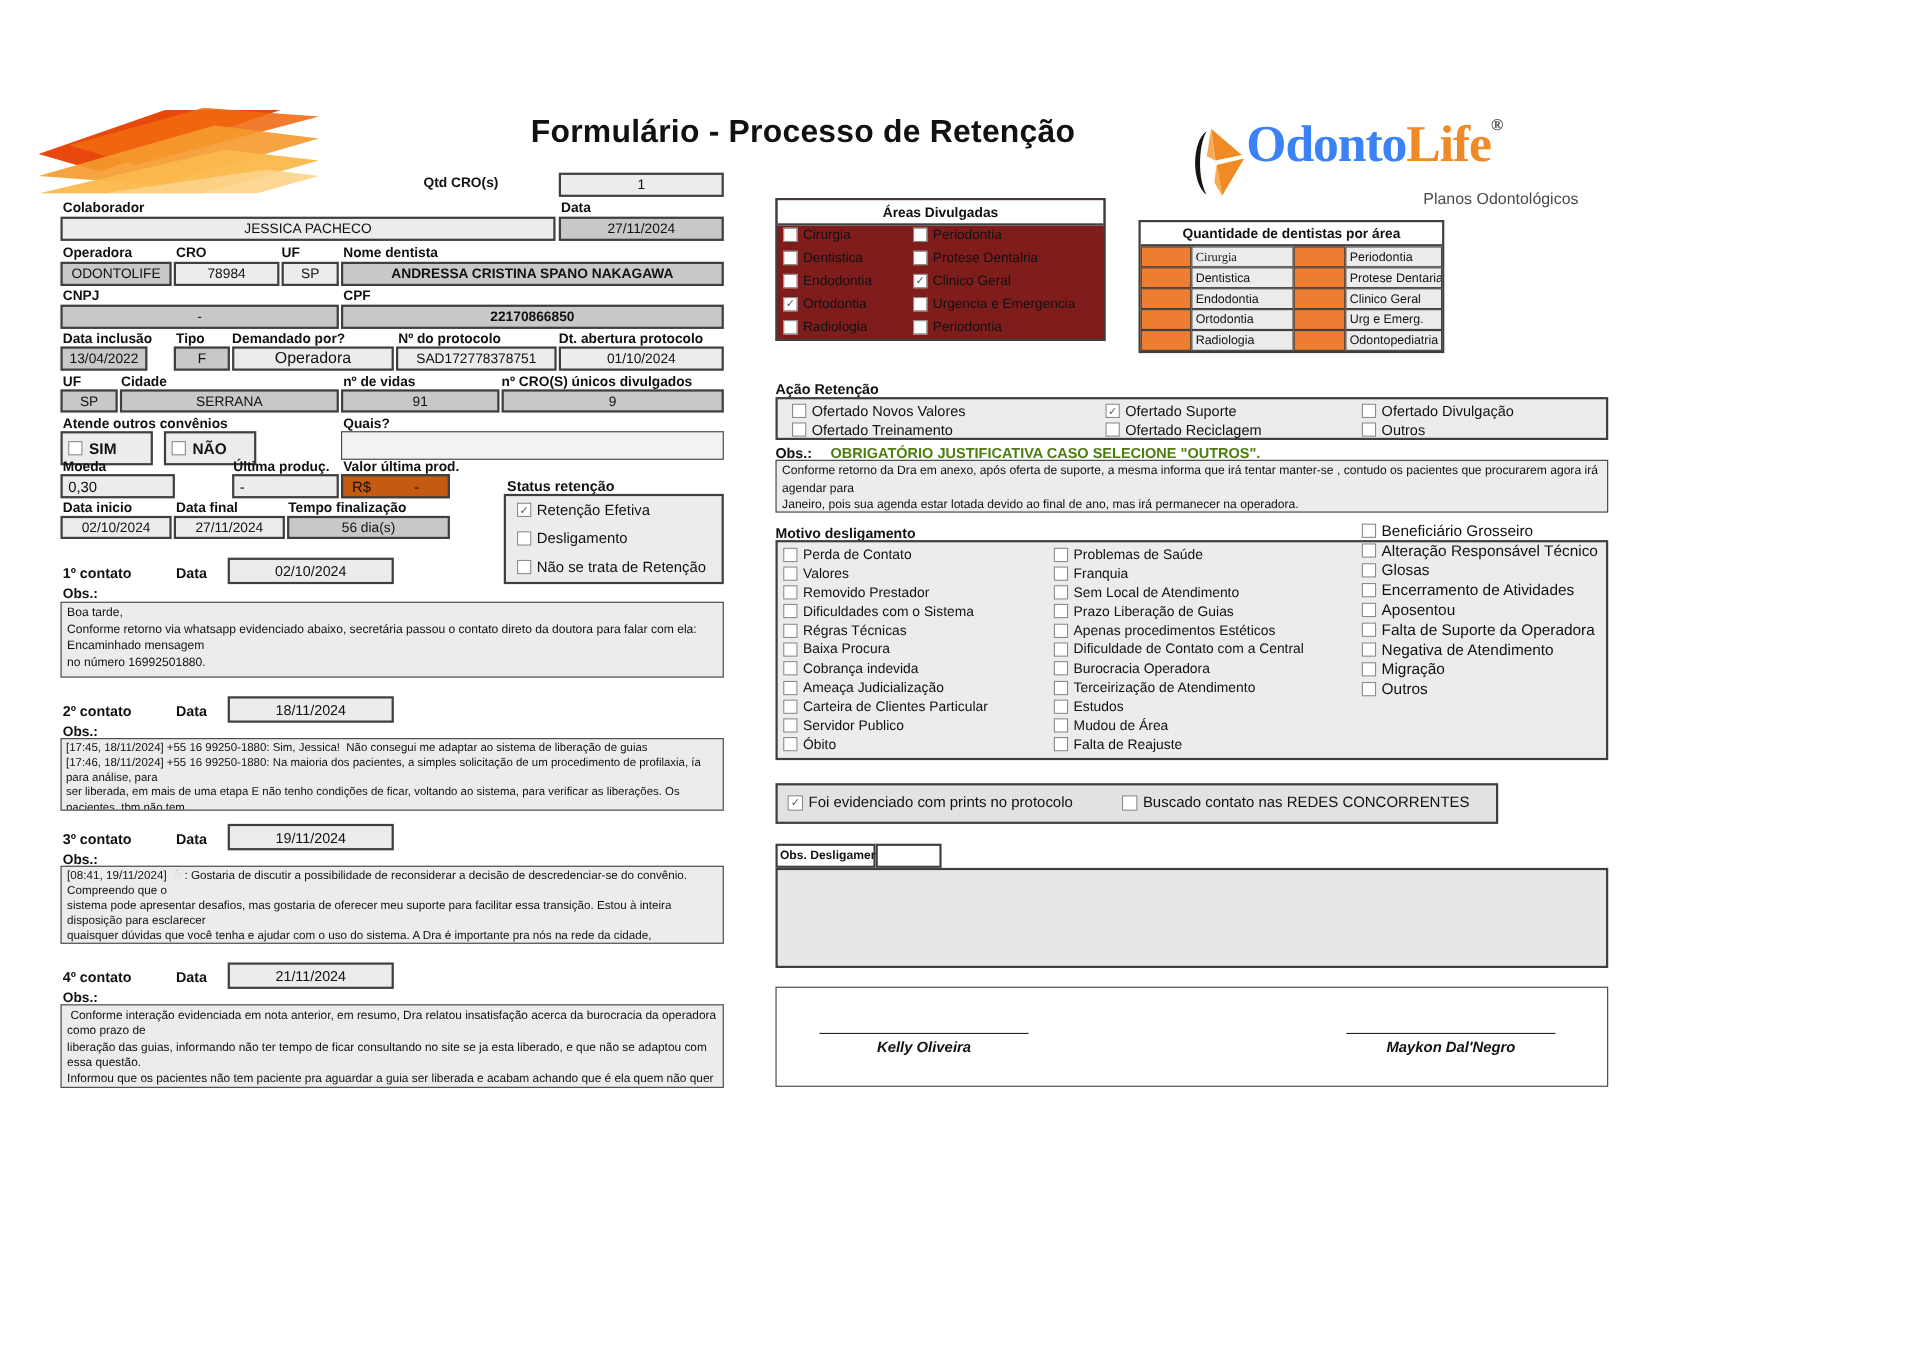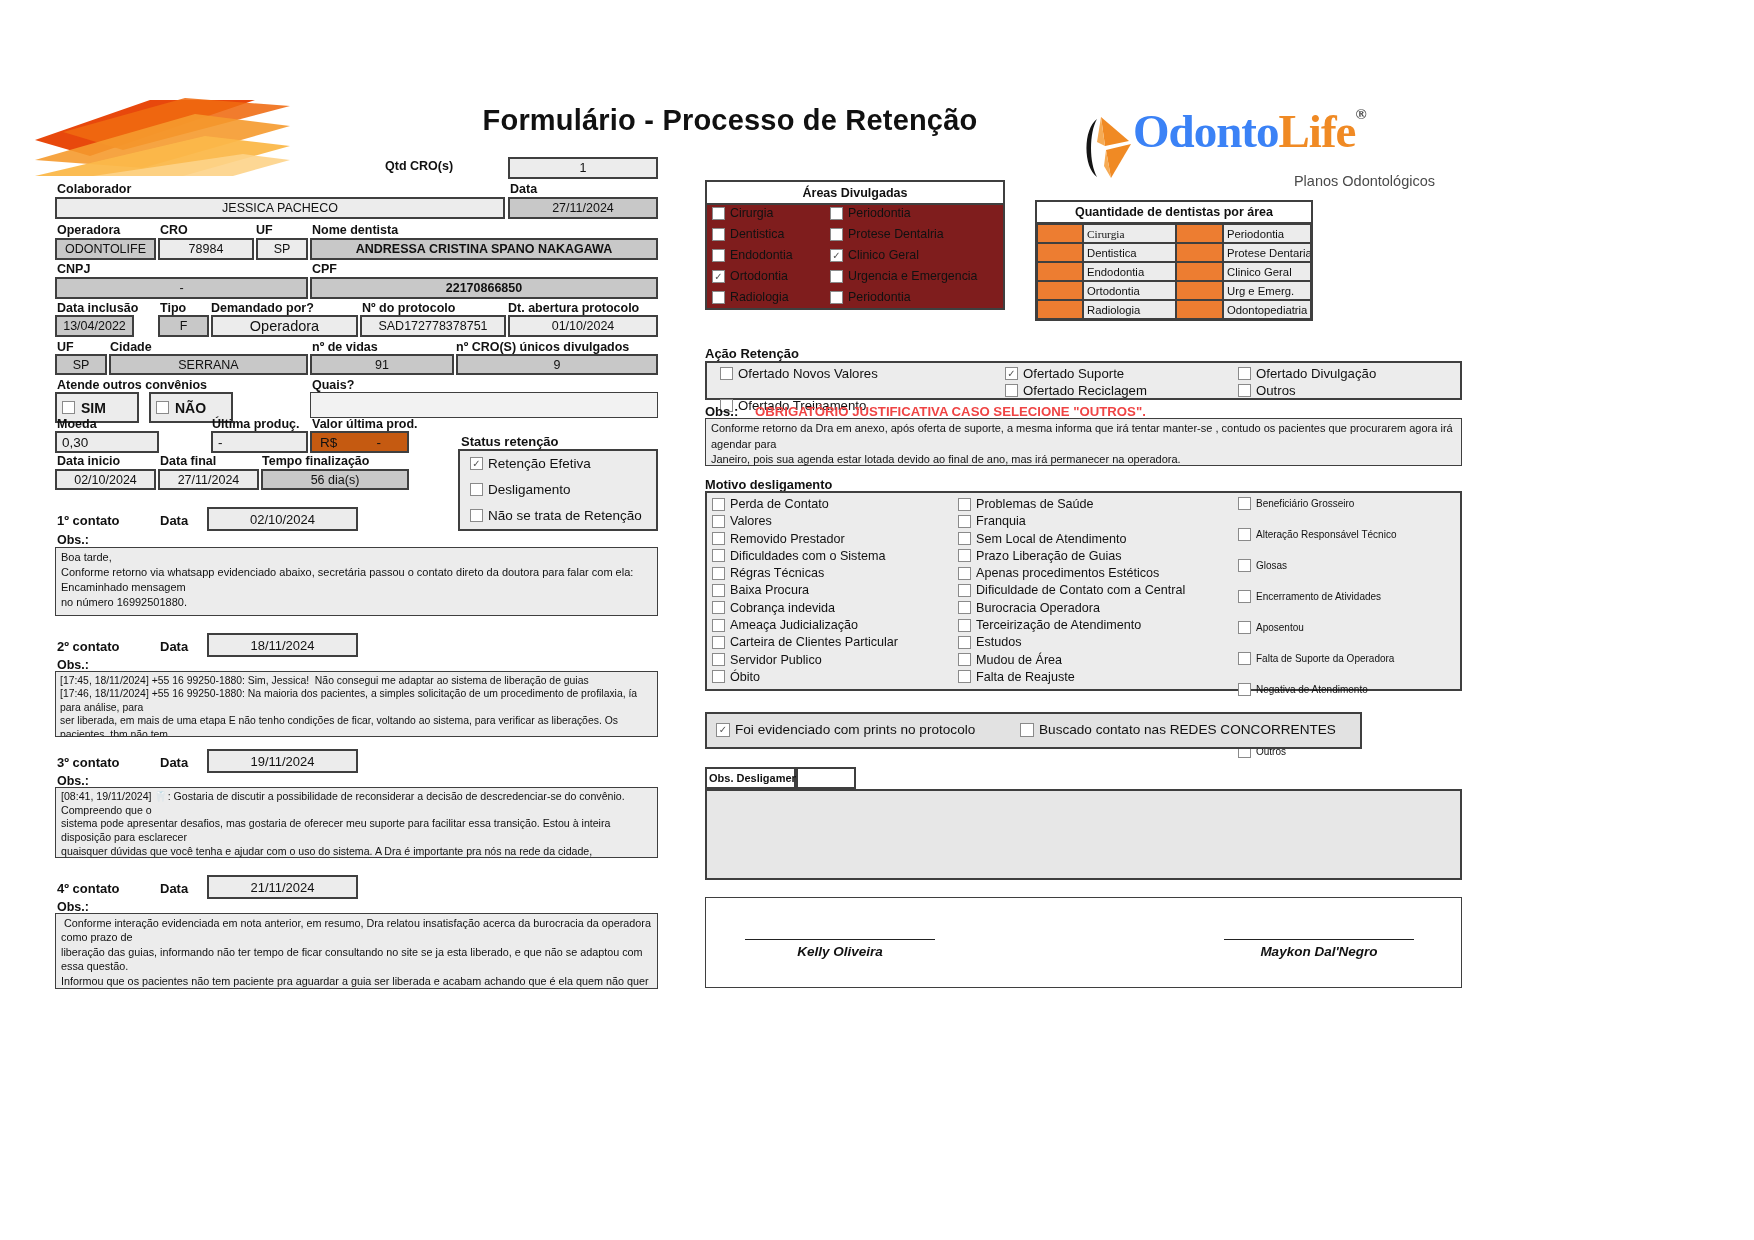--- a/index.html
+++ b/index.html
@@ -26,21 +26,21 @@
   .qty{position:absolute;left:1035px;top:200px;width:278px;box-sizing:border-box;
        border:2px solid #3f3f3f;background:#fff}
   .qty-h{height:20px;display:flex;align-items:center;justify-content:center;
          font-weight:bold;font-size:12.5px;border-bottom:2px solid #3f3f3f}
   .qty-g{display:grid;grid-template-columns:46px 93px 47px 88px;grid-auto-rows:19px}
   .qc{box-sizing:border-box;border:1px solid #3f3f3f}
   .qc.o{background:#ED7D31}
   .qc.t{background:#ececec;font-size:11.3px;display:flex;align-items:center;padding-left:3px;overflow:hidden;white-space:nowrap}
   .brand{position:absolute;left:1133px;top:104px;font-family:"Liberation Serif",serif;
          font-weight:bold;font-size:47px;letter-spacing:-1px;white-space:nowrap}
-  .warn{position:absolute;font-weight:bold;font-size:13.2px;color:#ef4444;white-space:nowrap}
+  .warn{position:absolute;font-weight:bold;font-size:13.2px;color:#4d7c0f;white-space:nowrap}
   .sig-line{position:absolute;border-top:1.4px solid #222;height:0}
   .sig-name{position:absolute;width:190px;text-align:center;font-weight:bold;font-style:italic;font-size:13.5px}
 </style>
 </head>
 <body>
 
 <div class="page">
 
   <svg style="position:absolute;left:35px;top:98px" width="255" height="78" viewBox="0 0 255 78">
     <polygon points="0,42 115,2 220,2 55,58" fill="#e8480c"></polygon>
@@ -259,21 +259,21 @@
       <div class="qc t">Urg e Emerg.</div>
       <div class="qc o"></div>
       <div class="qc t">Radiologia</div>
       <div class="qc o"></div>
       <div class="qc t">Odontopediatria</div>
     </div>
   </div>
 
   <div class="lb" style="left:705px;top:346px;font-size:13px">Ação Retenção</div>
   <div style="position:absolute;left:705px;top:361px;width:757px;height:39px;box-sizing:border-box;border:2px solid #3f3f3f;background:#ececec"></div>
-  <div class="vlist" style="left:720px;top:366px;gap:17px;font-size:13.2px">
+  <div class="vlist" style="left:720px;top:366px;gap:2px;font-size:13.2px">
       <div class="cb">
         <span class="cbox"></span>
         <span>Ofertado Novos Valores</span>
       </div>
       <div class="cb">
         <span class="cbox"></span>
         <span>Ofertado Treinamento</span>
       </div>
     </div>
   <div class="vlist" style="left:1005px;top:366px;gap:2px;font-size:13.2px">
@@ -389,21 +389,21 @@
       </div>
       <div class="cb">
         <span class="cbox"></span>
         <span>Servidor Publico</span>
       </div>
       <div class="cb">
         <span class="cbox"></span>
         <span>Óbito</span>
       </div>
     </div>
-  <div class="vlist" style="left:1238px;top:497px;gap:18px;font-size:10px">
+  <div class="vlist" style="left:1238px;top:474px;gap:2px;font-size:14px">
       <div class="cb">
         <span class="cbox"></span>
         <span>Beneficiário Grosseiro</span>
       </div>
       <div class="cb">
         <span class="cbox"></span>
         <span>Alteração Responsável Técnico</span>
       </div>
       <div class="cb">
         <span class="cbox"></span>

